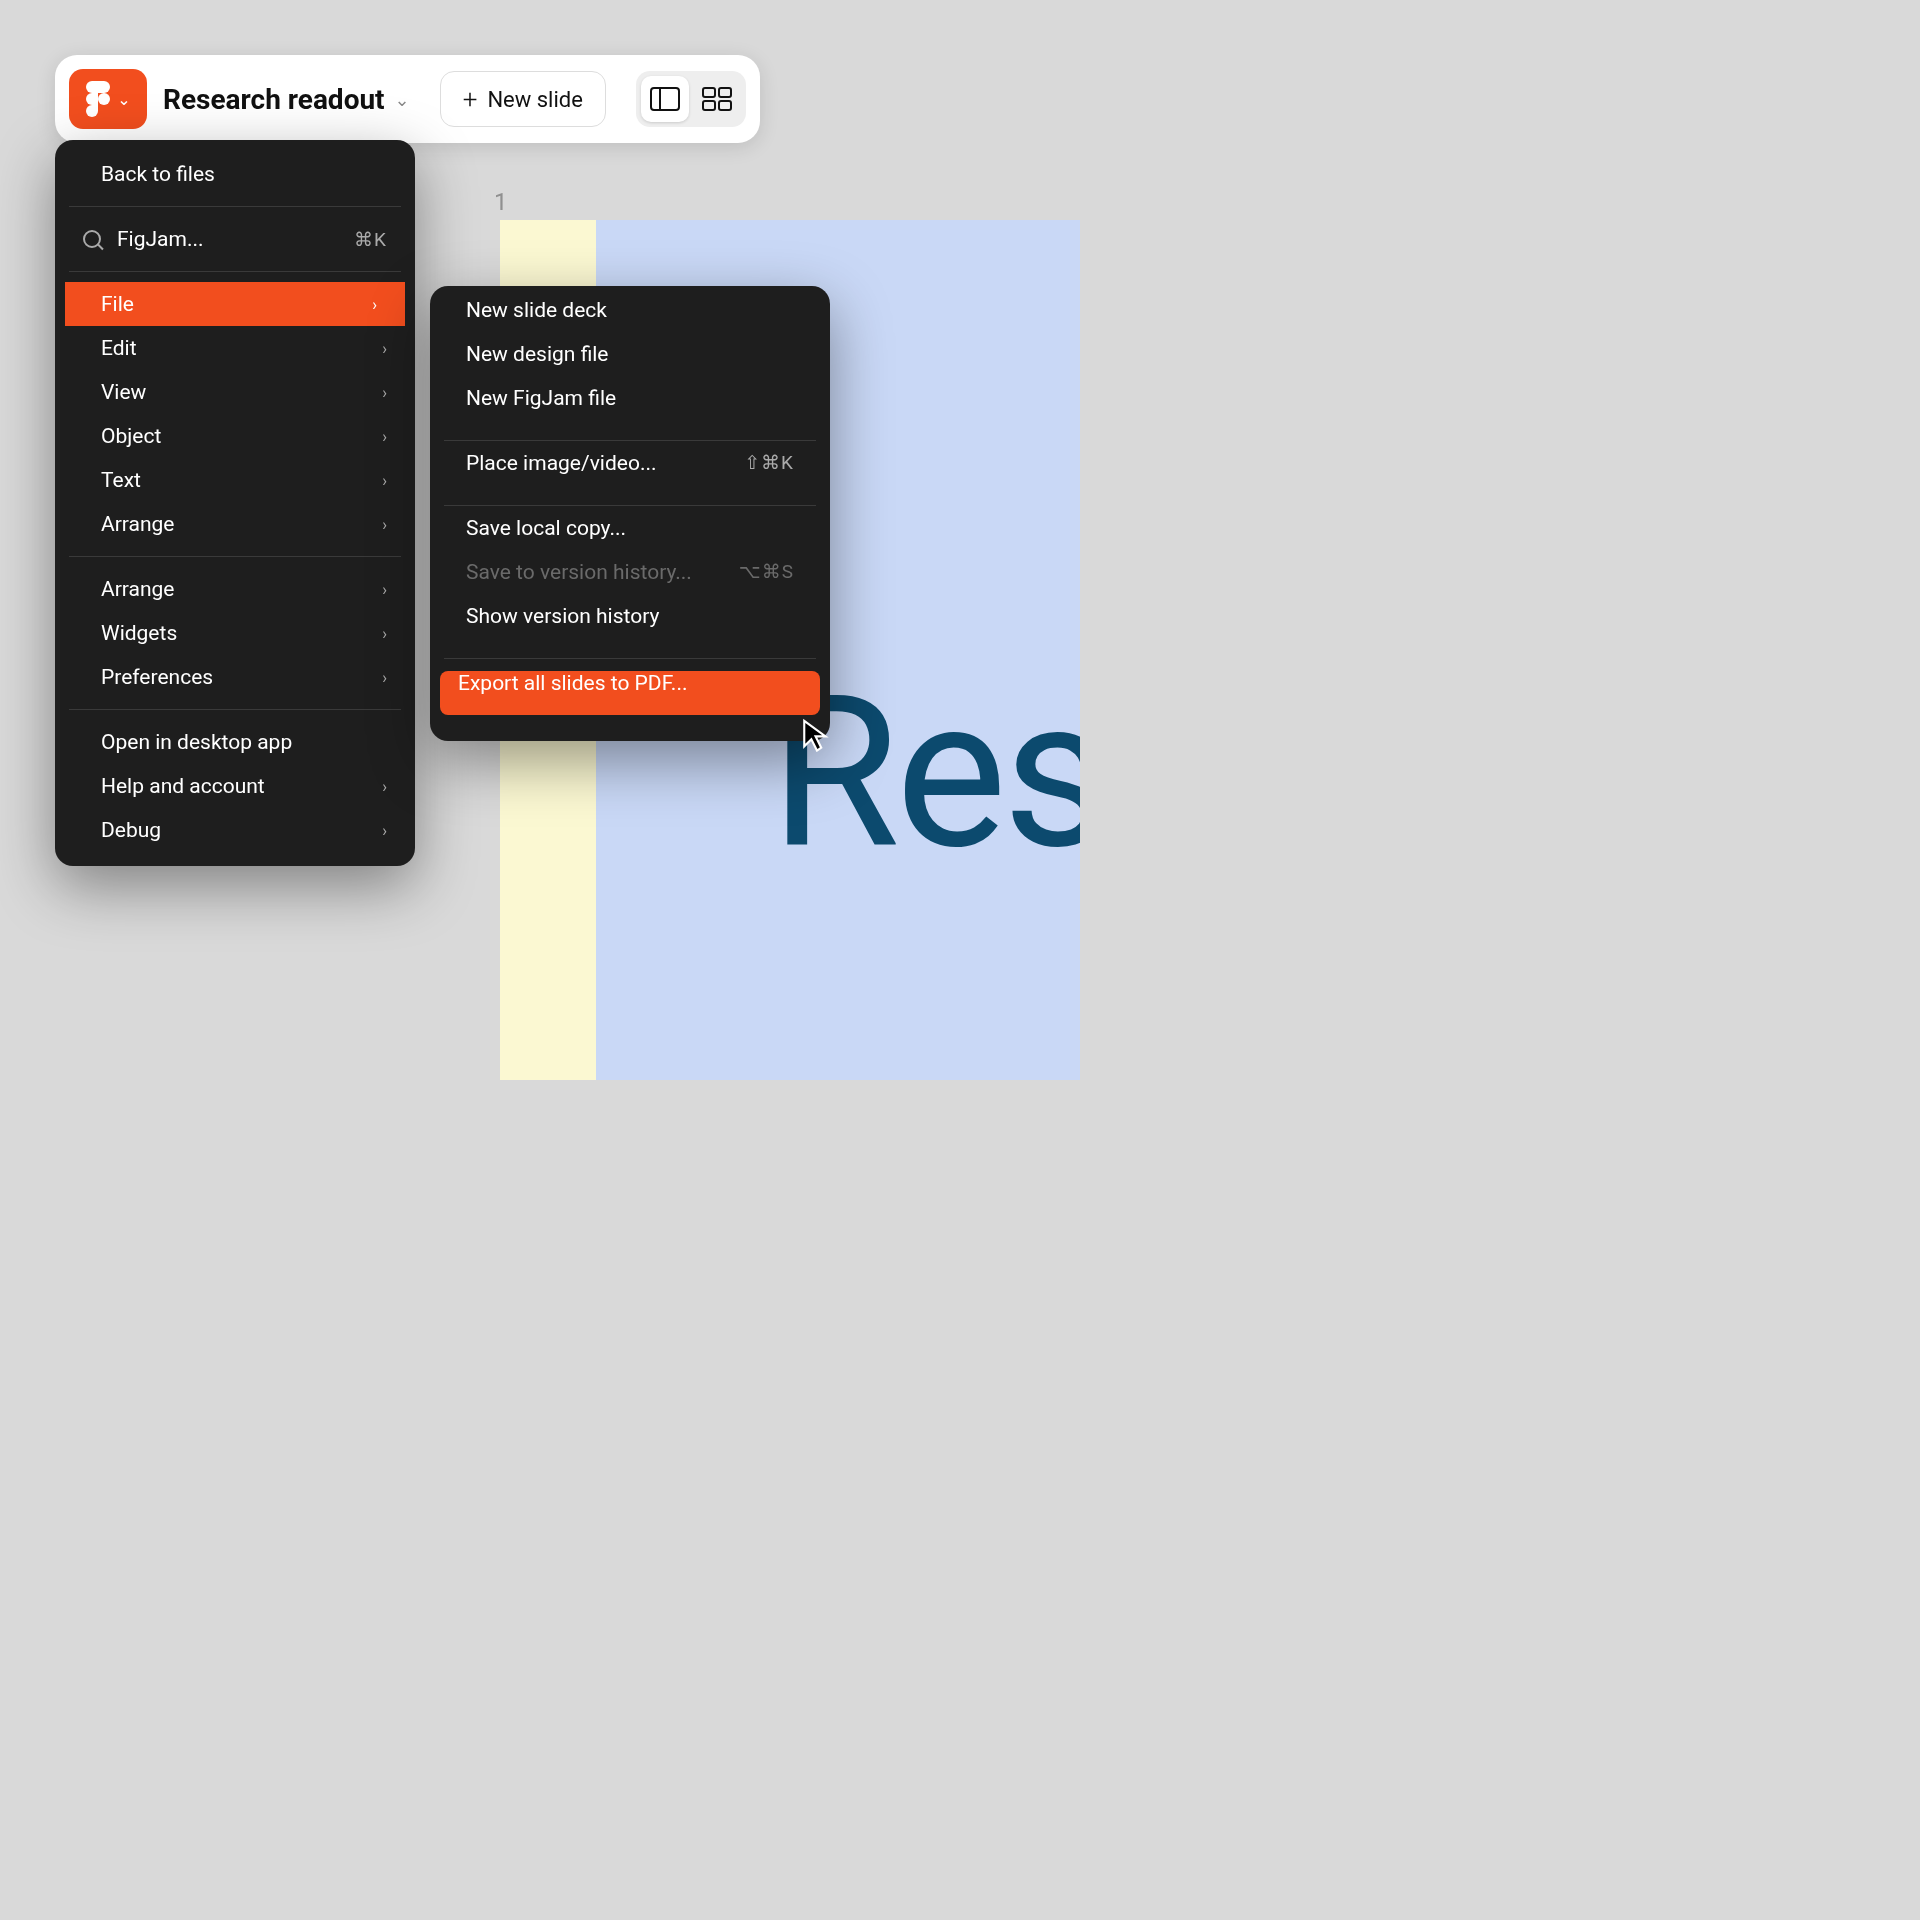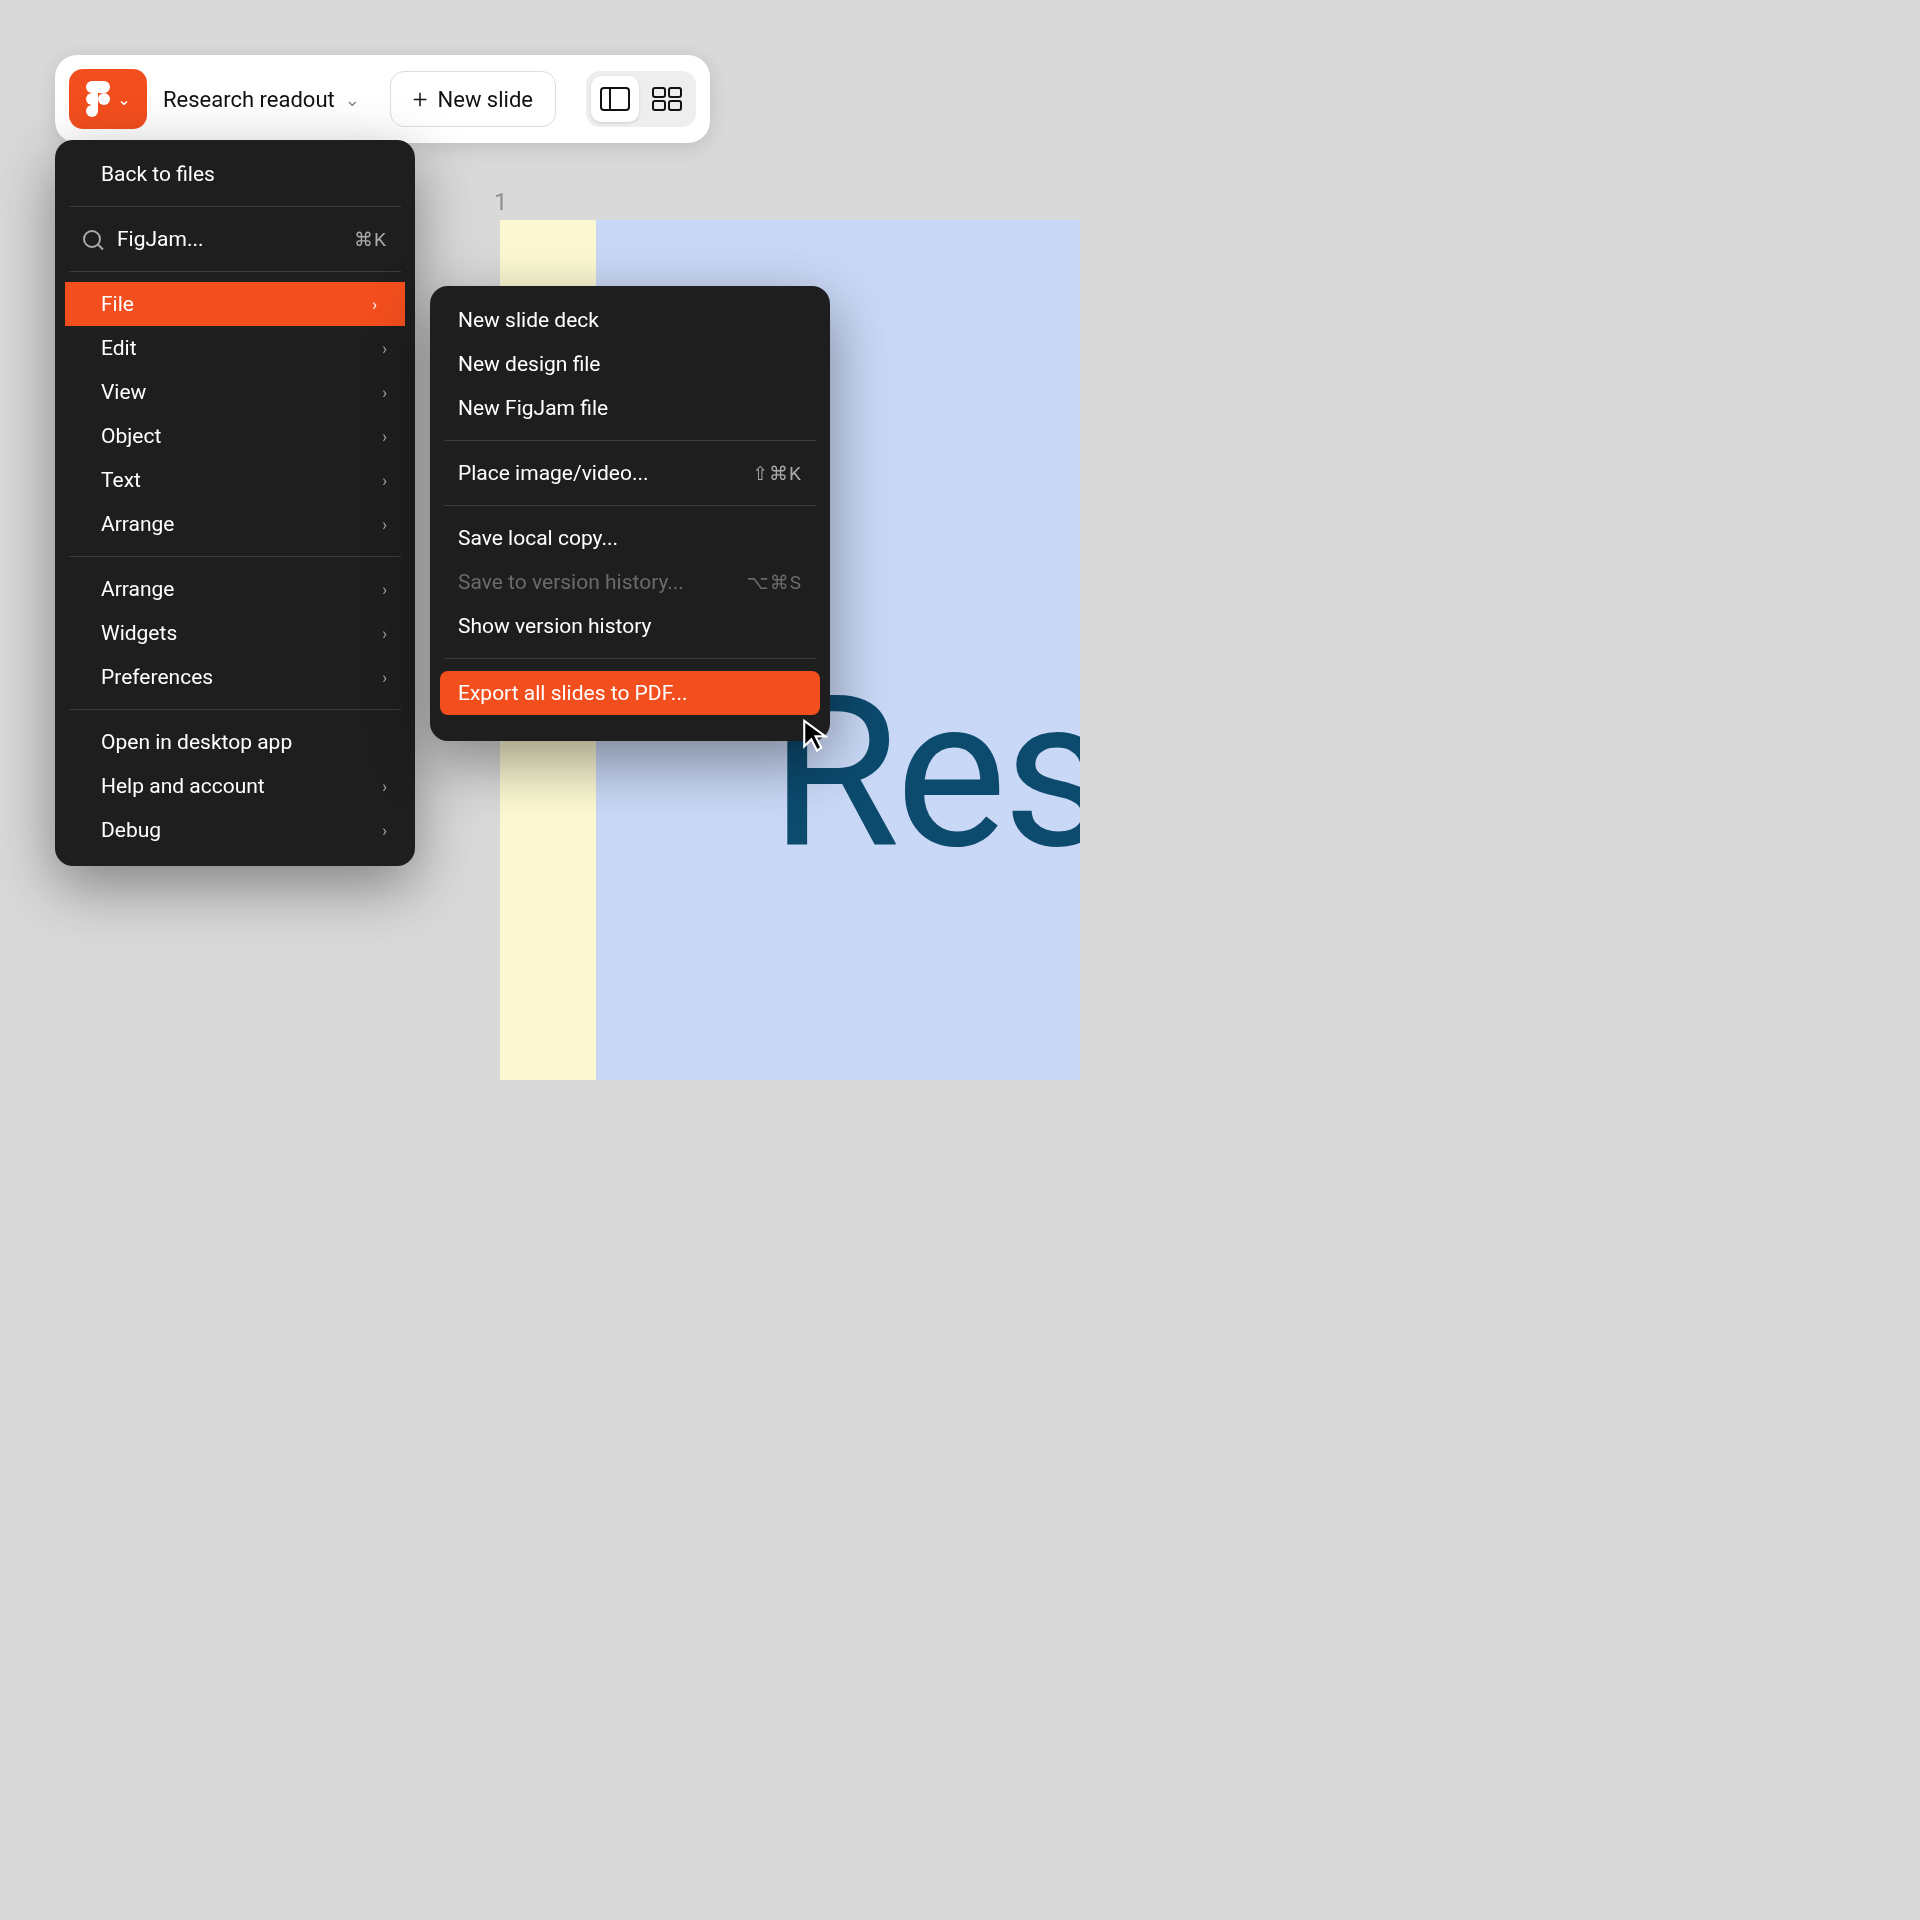--- a/index.html
+++ b/index.html
@@ -10,21 +10,21 @@
   .slide-blue { position: absolute; left: 596px; top: 220px; right: 0; bottom: 0; background: #c9d8f6; }
   .slide-number { position: absolute; left: 494px; top: 188px; font-size: 24px; color: #909090; }
   .slide-title { position: absolute; left: 770px; top: 650px; font-size: 210px; font-weight: 400; color: #0c4a6e; letter-spacing: -4px; }
 
   
   .toolbar { position: absolute; left: 55px; top: 55px; height: 88px; background: #fff; border-radius: 22px; box-shadow: 0 4px 20px rgba(0,0,0,.12); display: flex; align-items: center; padding: 14px 14px; gap: 10px; }
   .logo-btn { width: 78px; height: 60px; background: #f24e1e; border-radius: 14px; display: flex; align-items: center; justify-content: center; gap: 6px; cursor: pointer; }
   .logo-svg { width: 26px; height: 38px; }
   .logo-chev { color: #fff; font-size: 16px; }
   .file-name-wrap { display: flex; align-items: center; gap: 6px; padding: 0 6px; cursor: pointer; }
-  .file-name { font-size: 22px; font-weight: 400; color: #111; }
+  .file-name { font-size: 28px; font-weight: 700; color: #111; }
   .file-chev { font-size: 18px; color: #888; margin-left: 4px; }
   .new-slide-btn { margin-left: 14px; height: 56px; padding: 0 22px; border: 1px solid #ddd; border-radius: 14px; display: flex; align-items: center; gap: 10px; font-size: 22px; color: #111; background: #fff; cursor: pointer; }
   .plus { font-size: 26px; font-weight: 300; }
   .view-toggle { margin-left: 20px; display: flex; background: #eee; border-radius: 14px; padding: 5px; gap: 4px; }
   .view-opt { width: 48px; height: 46px; border-radius: 10px; display: flex; align-items: center; justify-content: center; cursor: pointer; }
   .view-opt.active { background: #fff; box-shadow: 0 1px 3px rgba(0,0,0,.15); }
   .view-svg { width: 30px; height: 24px; }
 
   
   .menu { position: absolute; left: 55px; top: 140px; width: 360px; background: #1e1e1e; border-radius: 18px; padding: 12px 0 14px; box-shadow: 0 20px 60px rgba(0,0,0,.4); }
@@ -33,21 +33,21 @@
   .menu-item.active { background: #f24e1e; border-radius: 0; margin: 0 10px; padding-left: 36px; }
   .menu-item .arrow { margin-left: auto; color: #aaa; font-size: 16px; }
   .menu-item.active .arrow { color: #fff; }
   .menu-item .shortcut { margin-left: auto; color: #aaa; font-size: 19px; letter-spacing: 1px; }
   .menu-sep { height: 1px; background: #3a3a3a; margin: 10px 14px; }
   .search-ico { width: 18px; height: 18px; border: 2px solid #aaa; border-radius: 50%; margin-right: 16px; position: relative; }
   .search-ico::after { content: ''; position: absolute; width: 7px; height: 2px; background: #aaa; transform: rotate(45deg); right: -5px; bottom: -2px; }
 
   
   .submenu { position: absolute; left: 430px; top: 286px; width: 400px; background: #1e1e1e; border-radius: 18px; padding: 12px 0 14px; box-shadow: 0 20px 60px rgba(0,0,0,.4); }
-  .sub-item { height: 44px; display: flex; align-items: center; padding: 0 28px; font-size: 21px; color: #fff; cursor: pointer; }
+  .sub-item { height: 44px; display: flex; padding: 0 36px; font-size: 21px; color: #fff; cursor: pointer; }
   .sub-item.disabled { color: #6a6a6a; }
   .sub-item.active { background: #f24e1e; border-radius: 8px; margin: 12px 10px; padding-left: 18px; }
   .sub-item .shortcut { margin-left: auto; color: #aaa; font-size: 19px; letter-spacing: 1px; }
   .sub-item.disabled .shortcut { color: #6a6a6a; }
   .sub-sep { height: 1px; background: #3a3a3a; margin: 10px 14px; }
 
   
   .cursor { position: absolute; left: 800px; top: 718px; width: 34px; height: 34px; }
 </style>
 </head>

